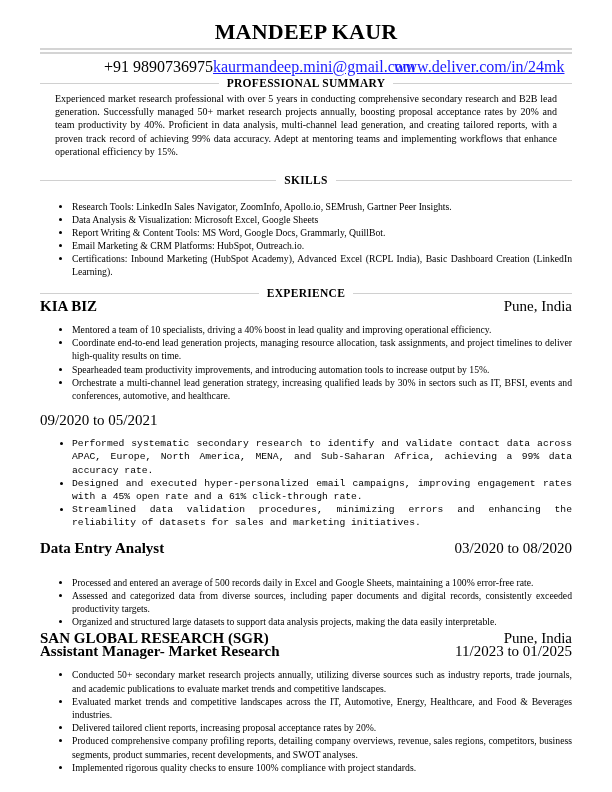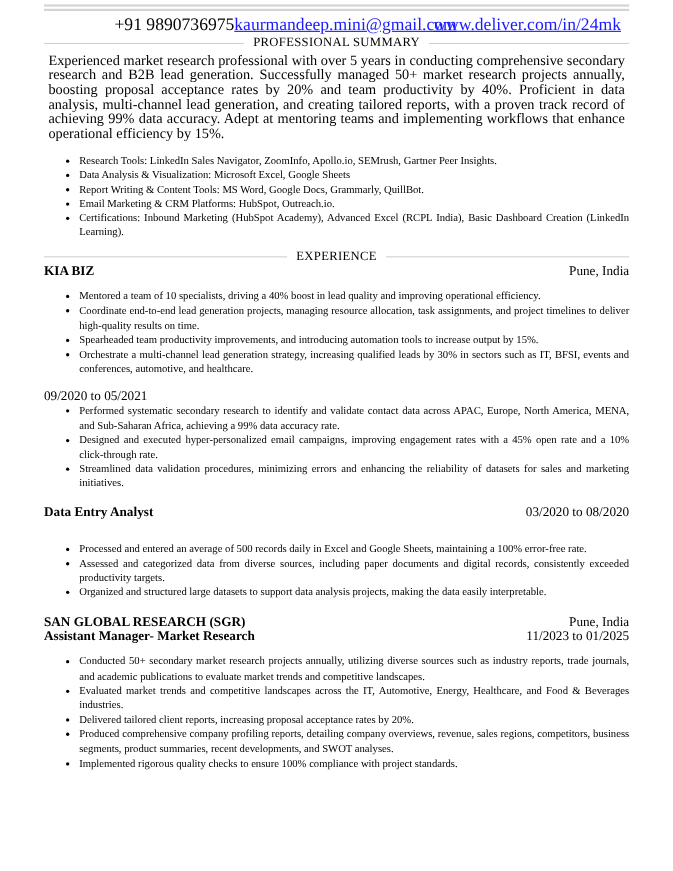--- a/index.html
+++ b/index.html
@@ -17,55 +17,61 @@
     .double-rule .r1 { height: 2px; background: #d4d4d4; }
     .double-rule .r2 { height: 2px; background: #d4d4d4; margin-top: 2px; }
     .contact {
       position: relative; height: 14px; margin-top: 4px; font-size: 16px;
     }
     .contact span, .contact a { position: absolute; top: 0; }
     .contact .phone { left: 64px; }
     .contact .email { left: 173px; color: #1a1aff; text-decoration: underline; }
     .contact .linkedin { left: 354px; color: #1a1aff; text-decoration: underline; }
     .section-head {
-      display: flex; align-items: center; font-weight: normal; font-size: 11.5px;
+      display: flex; align-items: center; font-weight: bold; font-size: 11.5px;
       letter-spacing: 0.3px; height: 14px;
     }
     .section-head .line { flex: 1; height: 1px; background: #d0d0d0; }
     .section-head .title { padding: 0 8px; }
     p.summary {
-      margin: 4px; font-size: 13px; line-height: 13.2px; text-align: justify;
+      margin: 15px; font-size: 10px; line-height: 13.2px; text-align: justify;
     }
     ul { margin: 0; padding-left: 32px; list-style: disc; }
     ul li { font-size: 9.7px; line-height: 13.2px; text-align: justify; }
     ul.skills li { line-height: 13px; }
-    .row { display: flex; justify-content: space-between; font-size: 12px; line-height: 13px; }
+    .row { display: flex; justify-content: space-between; font-size: 15px; line-height: 13px; }
     .row .bold { font-weight: bold; }
   </style>
 </head>
 <body>
 
 <div class="page">
+  <div class="name">MANDEEP KAUR</div>
   <div class="double-rule">
       <div class="r1"></div>
       <div class="r2"></div>
     </div>
   <div class="contact">
     <span class="phone">+91 9890736975</span>
     <a class="email">kaurmandeep.mini@gmail.com</a>
     <a class="linkedin">www.deliver.com/in/24mk</a>
   </div>
 
   <div class="section-head" style="margin-top:4px;">
     <div class="line"></div>
       <div class="title">PROFESSIONAL SUMMARY</div>
       <div class="line"></div>
   </div>
   <p class="summary" style="margin-top:2px;">Experienced market research professional with over 5 years in conducting comprehensive secondary research and B2B lead generation. Successfully managed 50+ market research projects annually, boosting proposal acceptance rates by 20% and team productivity by 40%. Proficient in data analysis, multi-channel lead generation, and creating tailored reports, with a proven track record of achieving 99% data accuracy. Adept at mentoring teams and implementing workflows that enhance operational efficiency by 15%.</p>
 
+  <div class="section-head" style="margin-top:8px;">
+    <div class="line"></div>
+      <div class="title">SKILLS</div>
+      <div class="line"></div>
+  </div>
   <ul class="skills" style="margin-top:13px;">
     <li>Research Tools: LinkedIn Sales Navigator, ZoomInfo, Apollo.io, SEMrush, Gartner Peer Insights.</li>
     <li>Data Analysis &amp; Visualization: Microsoft Excel, Google Sheets</li>
     <li>Report Writing &amp; Content Tools: MS Word, Google Docs, Grammarly, QuillBot.</li>
     <li>Email Marketing &amp; CRM Platforms: HubSpot, Outreach.io.</li>
     <li>Certifications: Inbound Marketing (HubSpot Academy), Advanced Excel (RCPL India), Basic Dashboard Creation (LinkedIn Learning).</li>
   </ul>
 
   <div class="section-head" style="margin-top:8px;">
     <div class="line"></div>
@@ -80,37 +86,37 @@
   <ul style="margin-top:10px;">
     <li>Mentored a team of 10 specialists, driving a 40% boost in lead quality and improving operational efficiency.</li>
     <li>Coordinate end-to-end lead generation projects, managing resource allocation, task assignments, and project timelines to deliver high-quality results on time.</li>
     <li>Spearheaded team productivity improvements, and introducing automation tools to increase output by 15%.</li>
     <li>Orchestrate a multi-channel lead generation strategy, increasing qualified leads by 30% in sectors such as IT, BFSI, events and conferences, automotive, and healthcare.</li>
   </ul>
 
   <div class="row" style="margin-top:12px;">
     <span>09/2020 to 05/2021</span>
   </div>
-  <ul style="">
+  <ul style="margin-top:10px;font-family:Liberation Mono, monospace;">
     <li>Performed systematic secondary research to identify and validate contact data across APAC, Europe, North America, MENA, and Sub-Saharan Africa, achieving a 99% data accuracy rate.</li>
-    <li>Designed and executed hyper-personalized email campaigns, improving engagement rates with a 45% open rate and a 10% click-through rate.</li>
+    <li>Designed and executed hyper-personalized email campaigns, improving engagement rates with a 45% open rate and a 61% click-through rate.</li>
     <li>Streamlined data validation procedures, minimizing errors and enhancing the reliability of datasets for sales and marketing initiatives.</li>
   </ul>
 
   <div class="row" style="margin-top:12px;gap:29px;">
     <span class="bold">Data Entry Analyst</span>
     <span>03/2020 to 08/2020</span>
   </div>
   <ul style="margin-top:21px;">
     <li>Processed and entered an average of 500 records daily in Excel and Google Sheets, maintaining a 100% error-free rate.</li>
     <li>Assessed and categorized data from diverse sources, including paper documents and digital records, consistently exceeded productivity targets.</li>
     <li>Organized and structured large datasets to support data analysis projects, making the data easily interpretable.</li>
   </ul>
 
-  <div class="row" style="margin-top:14px;gap:18px;">
+  <div class="row" style="margin-top:4px;gap:18px;">
     <span class="bold">SAN GLOBAL RESEARCH (SGR)</span>
     <span>Pune, India</span>
   </div>
   <div class="row">
     <span class="bold">Assistant Manager- Market Research</span>
     <span>11/2023 to 01/2025</span>
   </div>
   <ul style="margin-top:10px;">
     <li>Conducted 50+ secondary market research projects annually, utilizing diverse sources such as industry reports, trade journals, and academic publications to evaluate market trends and competitive landscapes.</li>
     <li>Evaluated market trends and competitive landscapes across the IT, Automotive, Energy, Healthcare, and Food &amp; Beverages industries.</li>

